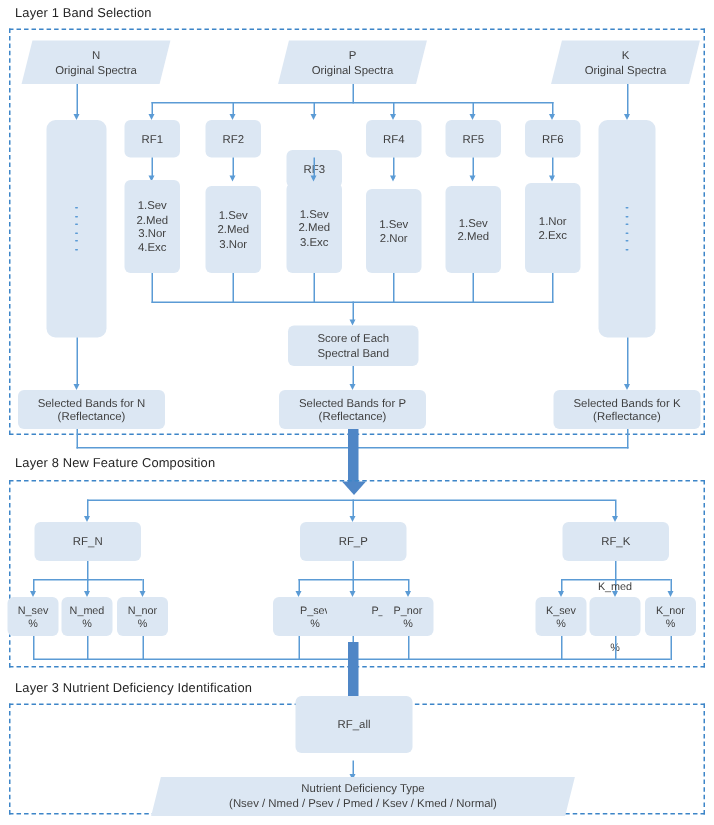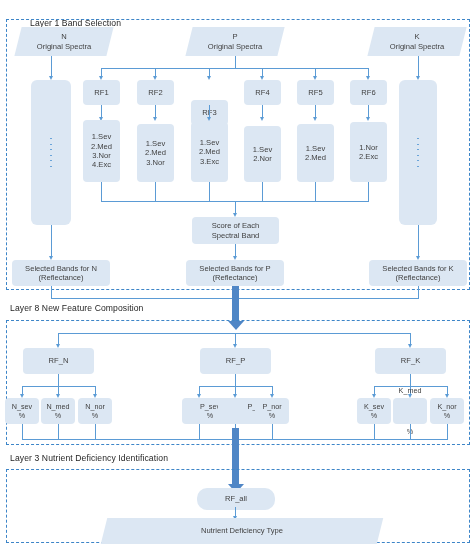--- a/index.html
+++ b/index.html
@@ -41,21 +41,21 @@
 
   
   .vdots{display:flex;flex-direction:column;align-items:center;justify-content:center;gap:4.4px;}
   .vdots i{display:block;width:1.2px;height:1.2px;background:#5b9bd5;border-radius:50%;}
 
   .multiline{display:flex;flex-direction:column;align-items:center;justify-content:center;}
 </style>
 </head>
 <body>
 
-<div class="abs layer-label" style="left:10px;top:18px;margin-left:20px;">Layer 1 Band Selection</div>
+<div class="abs layer-label" style="left:10px;top:3px;">Layer 1 Band Selection</div>
 
 <div class="abs panel" style="left:6px;top:19px;width:464px;height:271px;"></div>
 
 <div class="abs" style="left:18px;top:27px;width:92px;height:29px;">
   <div class="para" style="width:100%;height:100%;"></div>
   <div class="para-txt">
     <span>N</span>
     <span>Original Spectra</span>
   </div>
 </div>
@@ -299,23 +299,24 @@
 <div class="abs vl" style="left:447px;top:424px;height:16px;"></div>
 <div class="abs hl" style="left:22px;top:439px;width:425px;"></div>
 
 <div class="abs fat-stem" style="left:232px;top:428px;height:57px;"></div>
 <div class="abs fat-head" style="left:227.5px;top:484px;"></div>
 
 <div class="abs layer-label" style="left:10px;top:453px;">Layer 3 Nutrient Deficiency Identification</div>
 
 <div class="abs panel" style="left:6px;top:469px;width:464px;height:74px;"></div>
 
-<div class="abs box" style="left:197px;top:488px;width:78px;height:22px;border-radius:10px;">RF_all</div>
+<div class="abs box" style="left:197px;top:464px;width:78px;height:38px;">RF_all</div>
 
 <div class="abs vl" style="left:235px;top:507px;height:12px;"></div>
 <div class="abs ah" style="left:232.5px;top:516px;"></div>
 
 <div class="abs" style="left:104px;top:518px;width:276px;height:26px;">
   <div class="para" style="width:100%;height:100%;"></div>
   <div class="para-txt">
     <span>Nutrient Deficiency Type</span>
+    <span>(Nsev / Nmed / Psev / Pmed / Ksev / Kmed / Normal)</span>
   </div>
 </div>
 
 </body></html>

